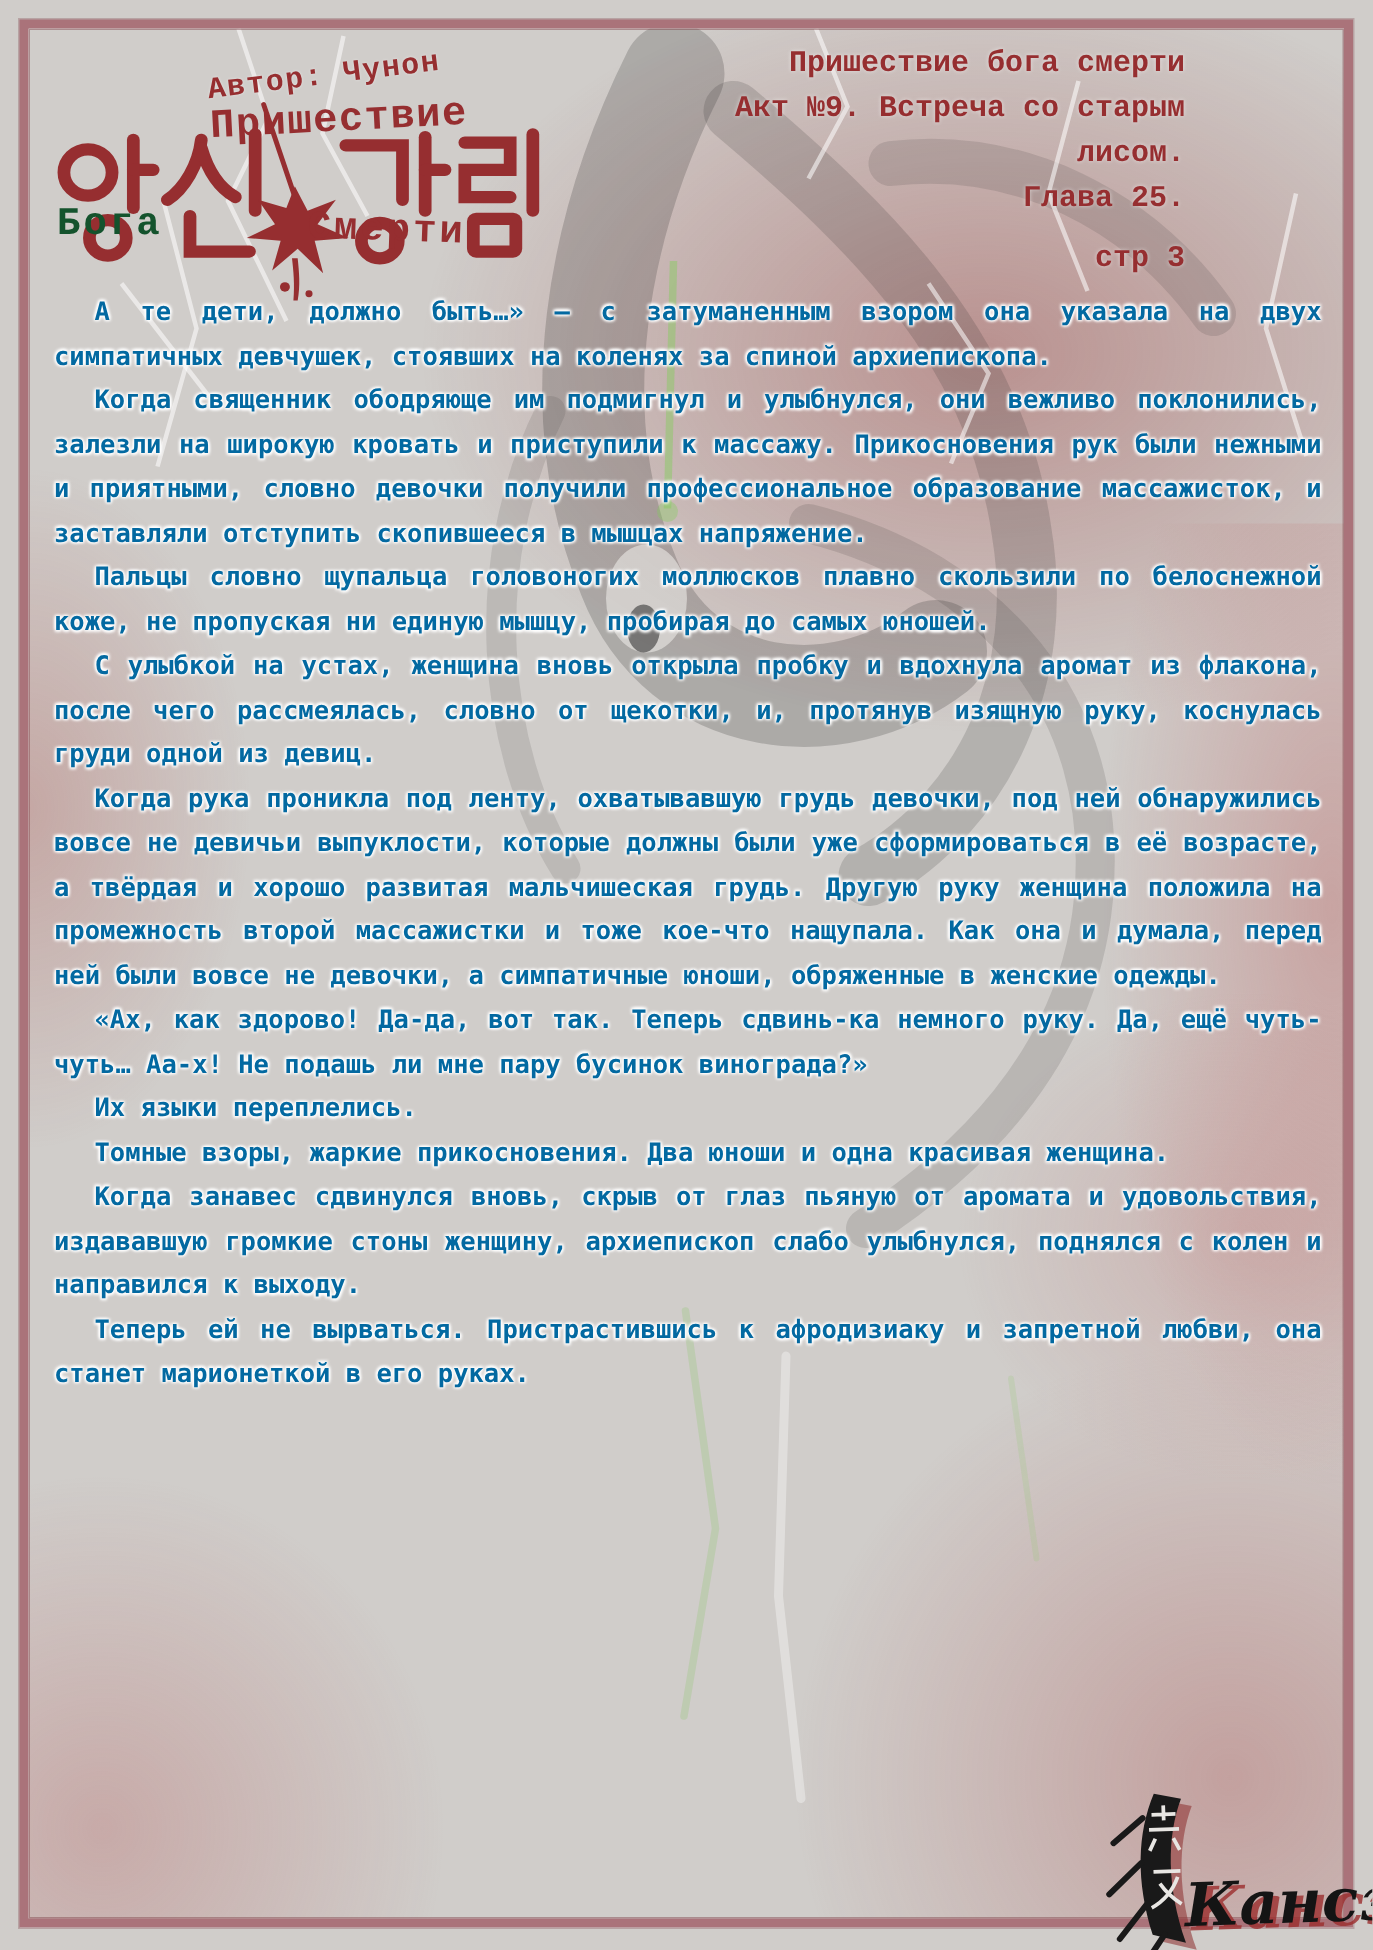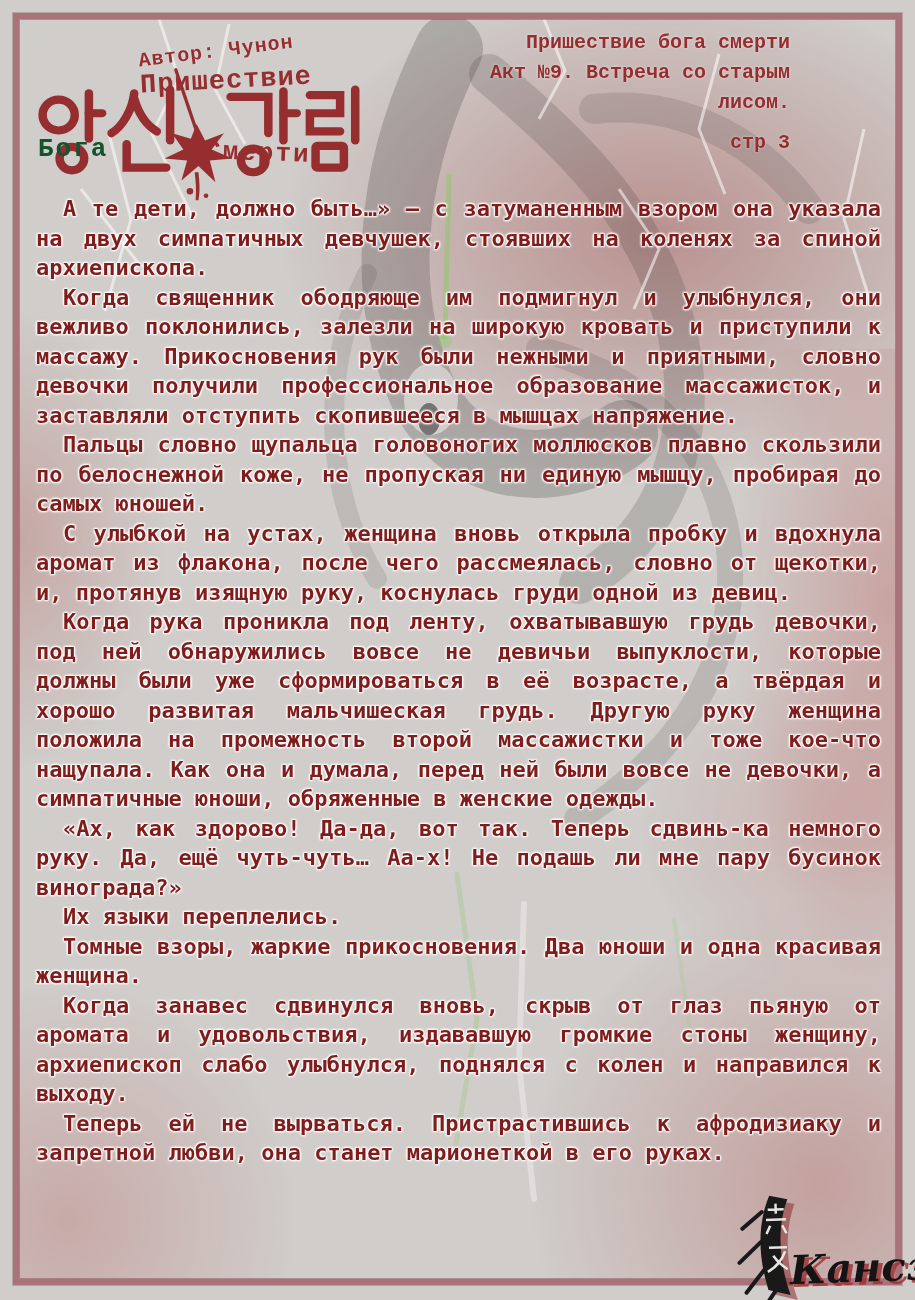--- a/index.html
+++ b/index.html
@@ -38,21 +38,21 @@
     font:bold 26px "Liberation Mono",monospace;color:#14532d;letter-spacing:2px;}
   .logo-bottom-right{position:absolute;left:185px;top:124px;transform:rotate(2deg);
     font:bold 26px "Liberation Mono",monospace;color:#962e30;letter-spacing:2px;}
   .title-block{position:absolute;left:420px;top:28px;width:370px;text-align:right;
     font:bold 20px "Liberation Mono",monospace;color:#962e30;
     text-shadow:0 0 3px rgba(255,255,255,.55);}
   .title-block>div{line-height:30px;}
   .page-num{margin-top:10px;}
   
   .body-text{position:absolute;left:36px;right:34px;top:194px;z-index:2;}
-  .body-text p{margin:0;font-size:22px;line-height:29.5px;font-weight:bold;color:#7f1d1d;
+  .body-text p{margin:0;font-size:17px;line-height:29.5px;font-weight:bold;color:#0369a1;
     text-align:justify;text-indent:27px;
     text-shadow:0 0 2px #fff,1px 1px 2px rgba(255,255,255,.95),-1px -1px 2px rgba(255,255,255,.95),
                 1px -1px 2px rgba(255,255,255,.9),-1px 1px 2px rgba(255,255,255,.9);}
   
   .signature{position:absolute;right:4px;bottom:-6px;width:178px;height:118px;z-index:5;}
   .signature svg{width:100%;height:100%;overflow:visible;}
   .sig-text{font:italic 700 40px "DejaVu Serif","Liberation Serif",serif;}
 </style>
 </head>
 <body>
@@ -128,20 +128,21 @@
             <circle cx="180" cy="121" r="2.5"></circle>
         </g>
       </svg>
       <div class="logo-bottom-left">Бога</div>
       <div class="logo-bottom-right">Смерти</div>
     </div>
 
     <div class="title-block">
       <div>Пришествие бога смерти</div>
       <div>Акт №9. Встреча со старым лисом.</div>
+      <div>Глава 25.</div>
       <div class="page-num">стр 3</div>
     </div>
   </header>
 
   <main class="body-text">
       <p>А те дети, должно быть…» – с затуманенным взором она указала на двух симпатичных девчушек, стоявших на коленях за спиной архиепископа.</p>
       <p>Когда священник ободряюще им подмигнул и улыбнулся, они вежливо поклонились, залезли на широкую кровать и приступили к массажу. Прикосновения рук были нежными и приятными, словно девочки получили профессиональное образование массажисток, и заставляли отступить скопившееся в мышцах напряжение.</p>
       <p>Пальцы словно щупальца головоногих моллюсков плавно скользили по белоснежной коже, не пропуская ни единую мышцу, пробирая до самых юношей.</p>
       <p>С улыбкой на устах, женщина вновь открыла пробку и вдохнула аромат из флакона, после чего рассмеялась, словно от щекотки, и, протянув изящную руку, коснулась груди одной из девиц.</p>
       <p>Когда рука проникла под ленту, охватывавшую грудь девочки, под ней обнаружились вовсе не девичьи выпуклости, которые должны были уже сформироваться в её возрасте, а твёрдая и хорошо развитая мальчишеская грудь. Другую руку женщина положила на промежность второй массажистки и тоже кое-что нащупала. Как она и думала, перед ней были вовсе не девочки, а симпатичные юноши, обряженные в женские одежды.</p>

